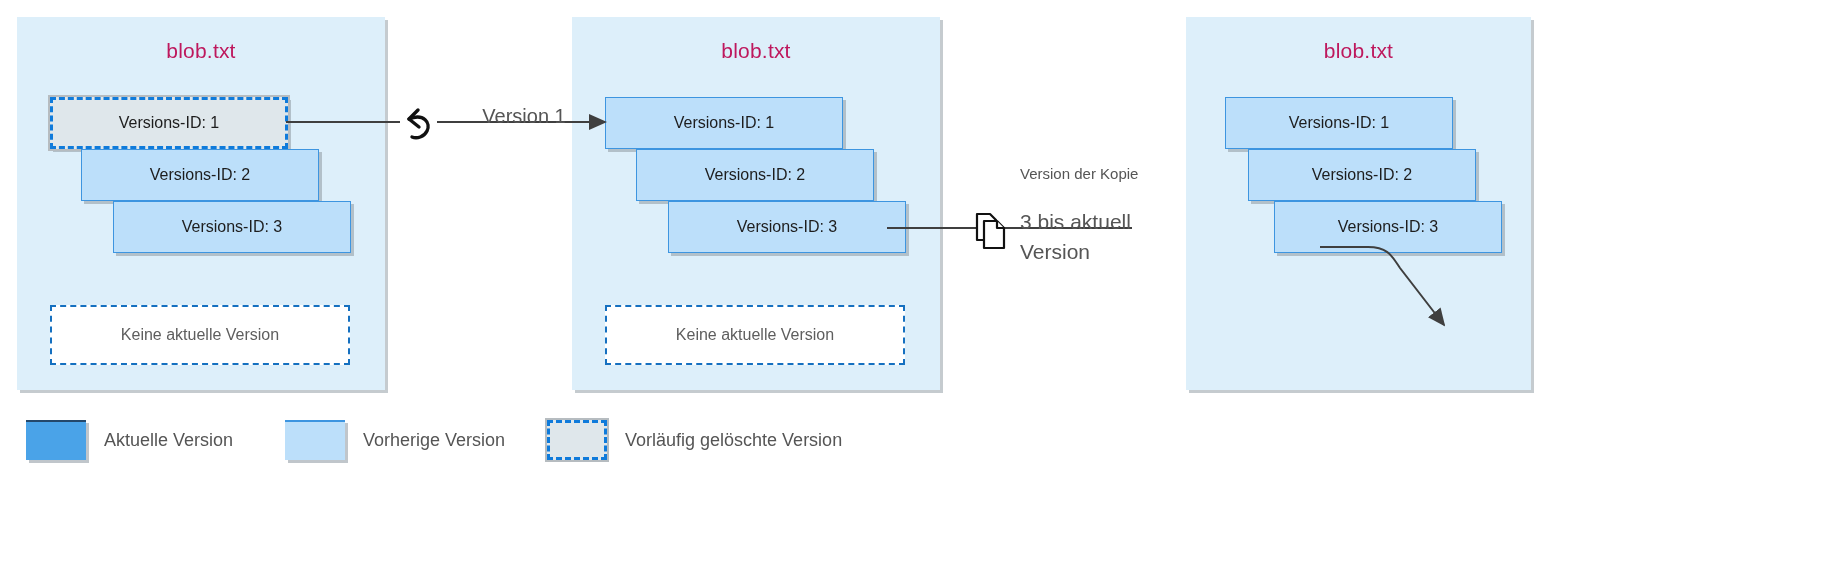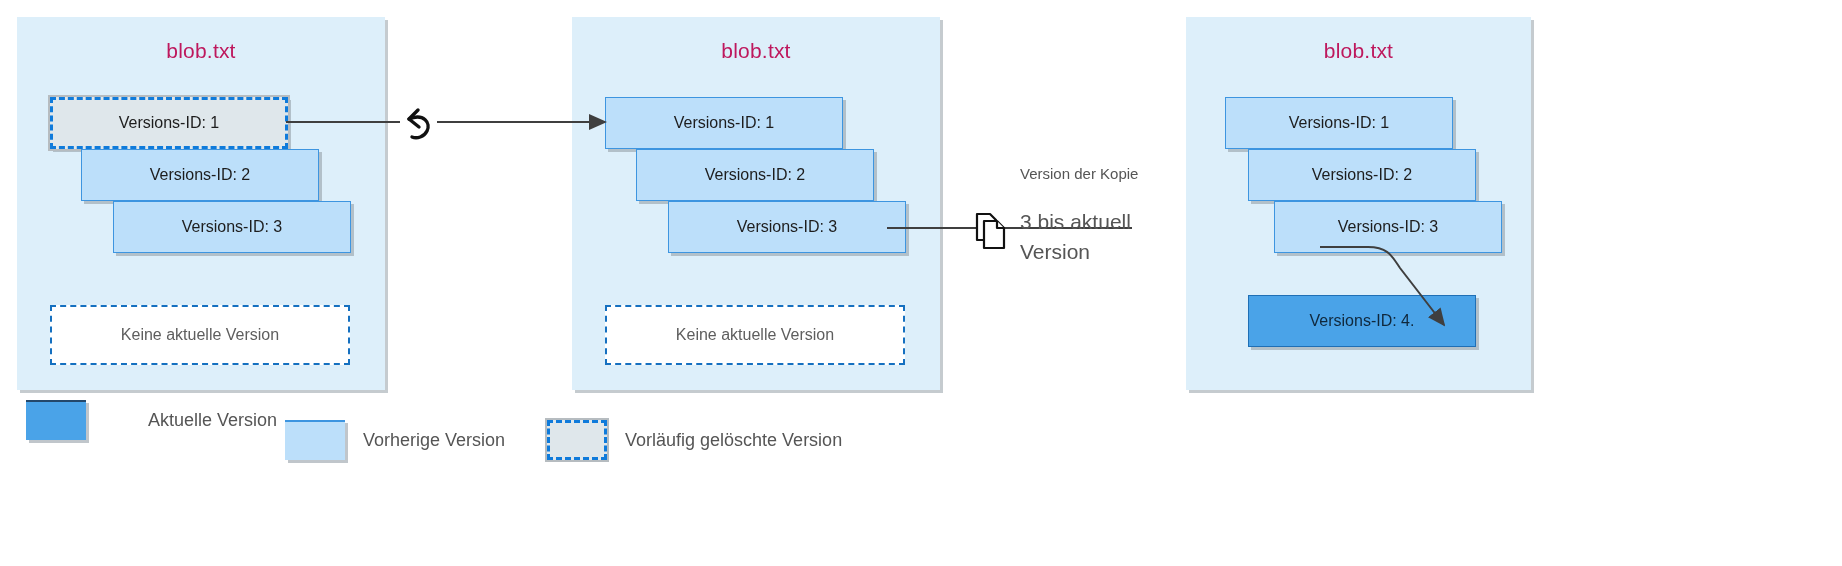--- a/index.html
+++ b/index.html
@@ -85,23 +85,20 @@
   </div>
 
   <div class="vbox v-prev" style="left:62px;top:132px;width:228px;height:52px;">
     <span>Versions-ID: 2</span>
   </div>
 
   <div class="vbox v-prev" style="left:88px;top:184px;width:228px;height:52px;">
     <span>Versions-ID: 3</span>
   </div>
 
-  <div class="vbox v-current" style="left:62px;top:278px;width:228px;height:52px;">
-    <span>Versions-ID: 4.</span>
-  </div>
 </div>
 
 <svg class="overlay" viewBox="0 0 1842 566">
   <defs>
     <marker id="arrowhead" markerWidth="9" markerHeight="8" refX="8" refY="4" orient="auto">
       <path d="M0,0 L9,4 L0,8 z" fill="#3f3f3f"></path>
     </marker>
   </defs>
 
   <line x1="286" y1="122" x2="400" y2="122" stroke="#3f3f3f" stroke-width="2"></line>
@@ -118,29 +115,30 @@
   <g fill="#ffffff" stroke="#111" stroke-width="2.2" stroke-linejoin="round">
     <path d="M977,214 L990,214 L996,220 L996,240 L977,240 Z"></path>
     <path d="M984,221 L997,221 L1004,228 L1004,248 L984,248 Z"></path>
     <path d="M997,221 L997,228 L1004,228"></path>
   </g>
 
   <path d="M1320,247 L1368,247 C1388,247 1392,256 1400,268 L1444,325" fill="none" stroke="#3f3f3f" stroke-width="2" marker-end="url(#arrowhead)"></path>
 </svg>
 
 <div class="anno" style="left:439px;top:102px;width:170px;text-align:center;">
+  <div style="font-size:20px;">Version 1</div>
 </div>
 
 <div class="anno" style="left:1020px;top:163px;width:175px;">
   <div class="anno-sm">Version der Kopie</div>
   <div class="anno-lg" style="margin-top:22px;">3 bis aktuell</div>
   <div class="anno-lg">Version</div>
 </div>
 
-<div class="legend" style="left:26px;top:400px;gap:44px;">
+<div class="legend" style="left:26px;top:420px;">
   <div class="sw sw-current"></div>
   <div class="legend-label">Aktuelle Version</div>
 </div>
 
 <div class="legend" style="left:285px;top:420px;">
   <div class="sw sw-prev"></div>
   <div class="legend-label">Vorherige Version</div>
 </div>
 
 <div class="legend" style="left:547px;top:420px;">

